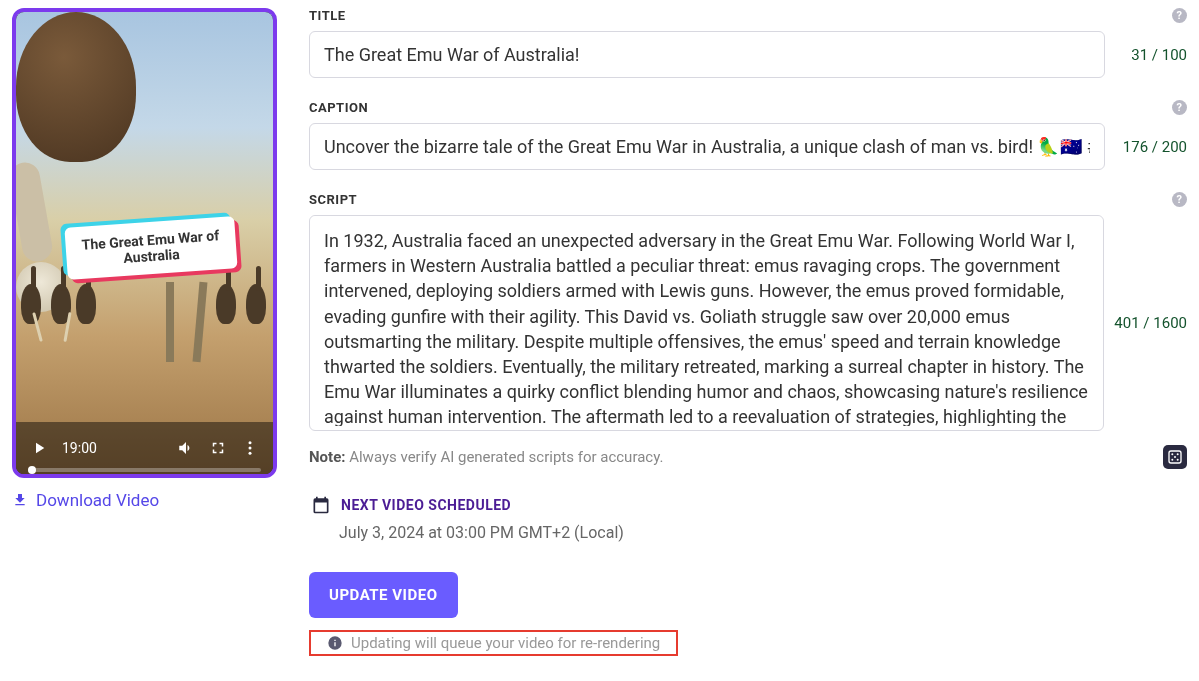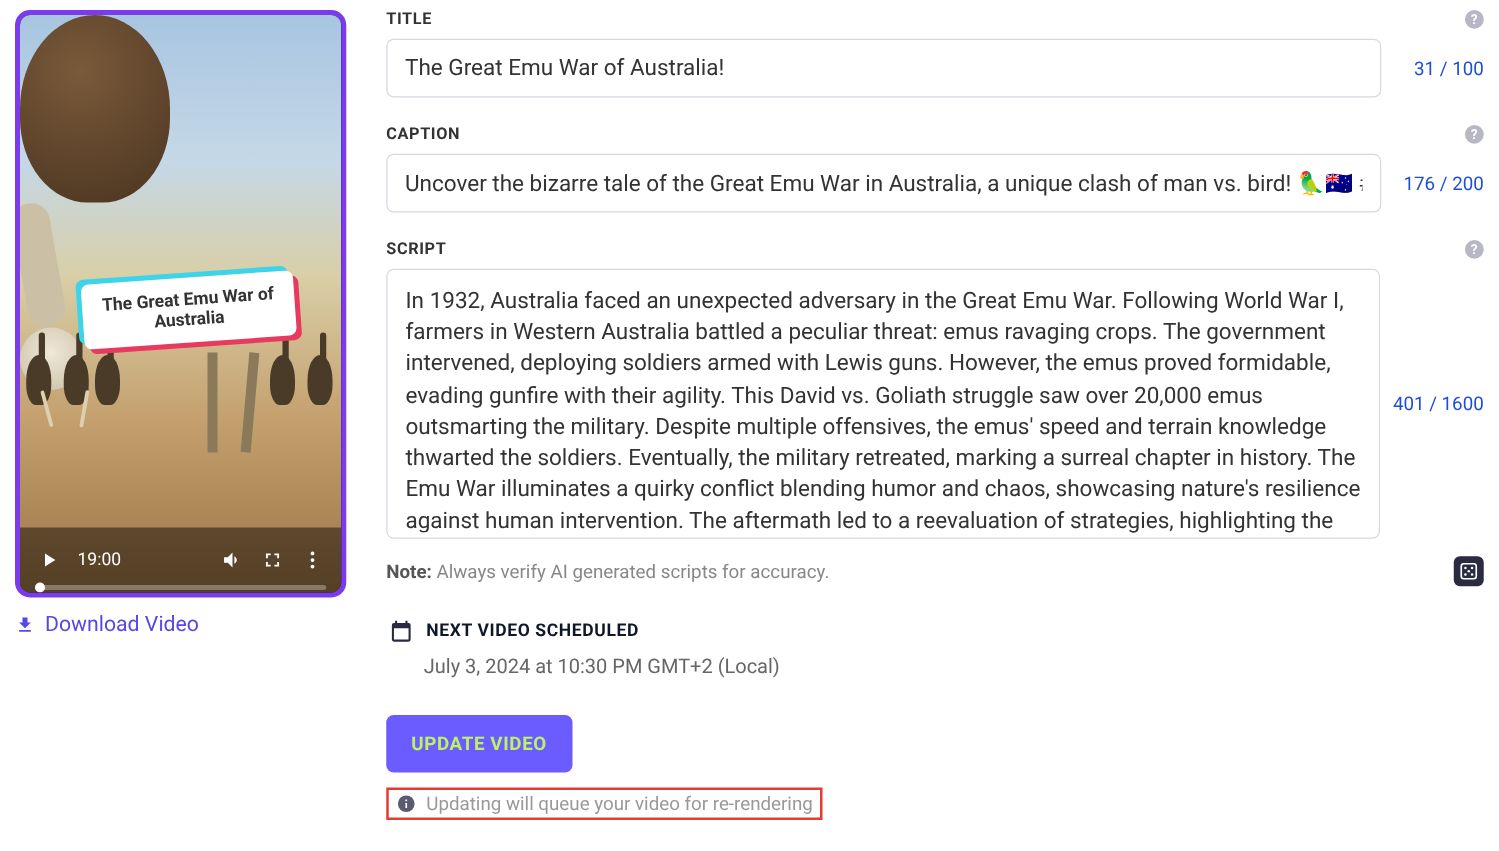--- a/index.html
+++ b/index.html
@@ -119,21 +119,21 @@
   .text-input {
     flex: 1;
     border: 1px solid #d8d8e0;
     border-radius: 6px;
     padding: 12px 14px;
     font-size: 18px;
     color: #333;
     font-family: inherit;
   }
   .counter {
-    color: #1d4ed8;
+    color: #14532d;
     font-size: 15px;
     min-width: 70px;
     text-align: right;
   }
   .script-row { display:flex; gap:10px; align-items:center; margin-bottom:14px; }
   .script-box {
     flex:1;
     border: 1px solid #d8d8e0;
     border-radius: 6px;
     padding: 0;
@@ -165,47 +165,47 @@
   .dice-btn {
     width:24px; height:24px; background:#2a2a40; border-radius:5px;
     display:flex; align-items:center; justify-content:center;
     cursor:pointer;
   }
   .dice-btn svg { width:16px; height:16px; fill:#fff; }
 
   .schedule-row {
     display:flex; align-items:center; gap:10px;
     font-weight:700; font-size:14px; letter-spacing:0.5px;
-    color:#0f172a;
+    color:#4c1d95;
     margin-left: 2px;
   }
   .schedule-row svg { width:20px; height:20px; fill:#2a2a40; }
   .schedule-time {
     font-size:16px; color:#666; font-weight:400;
     margin: 8px 0 30px 30px; letter-spacing:0;
   }
 
   .update-btn {
     background:#6a5cff;
-    color:#bef264;
+    color:#ffffff;
     border:none;
     padding: 14px 20px;
     font-size:15px;
     font-weight:700;
     letter-spacing:0.5px;
     border-radius:6px;
     cursor:pointer;
     font-family: inherit;
   }
   .queue-note {
     display:flex; align-items:center; gap:8px;
     margin-top:12px;
     font-size:15px; color:#999;
     border: 2px solid #e63b2f;
-    padding: 2px 6px;
+    padding: 2px 16px;
     width: fit-content;
   }
   .queue-note svg { width:16px; height:16px; fill:#5a5a70; flex-shrink:0; }
 </style>
 </head>
 <body>
 
 <div class="layout">
 
   <div class="left-col">
@@ -304,21 +304,21 @@
       </div>
     </div>
 
     
     <div class="schedule-row">
       <svg viewBox="0 0 24 24">
           <path d="M19 4h-1V2h-2v2H8V2H6v2H5a2 2 0 0 0-2 2v14a2 2 0 0 0 2 2h14a2 2 0 0 0 2-2V6a2 2 0 0 0-2-2zm0 16H5V9h14v11z"></path>
         </svg>
       <span>NEXT VIDEO SCHEDULED</span>
     </div>
-    <div class="schedule-time">July 3, 2024 at 10:30 PM GMT+2 (Local)</div>
+    <div class="schedule-time">July 3, 2024 at 03:00 PM GMT+2 (Local)</div>
 
     
     <button class="update-btn">UPDATE VIDEO</button>
 
     <div class="queue-note">
       <svg viewBox="0 0 24 24">
           <path d="M12 2a10 10 0 1 0 0 20 10 10 0 0 0 0-20zm1 15h-2v-6h2v6zm0-8h-2V7h2v2z"></path>
         </svg>
       <span>Updating will queue your video for re-rendering</span>
     </div>

